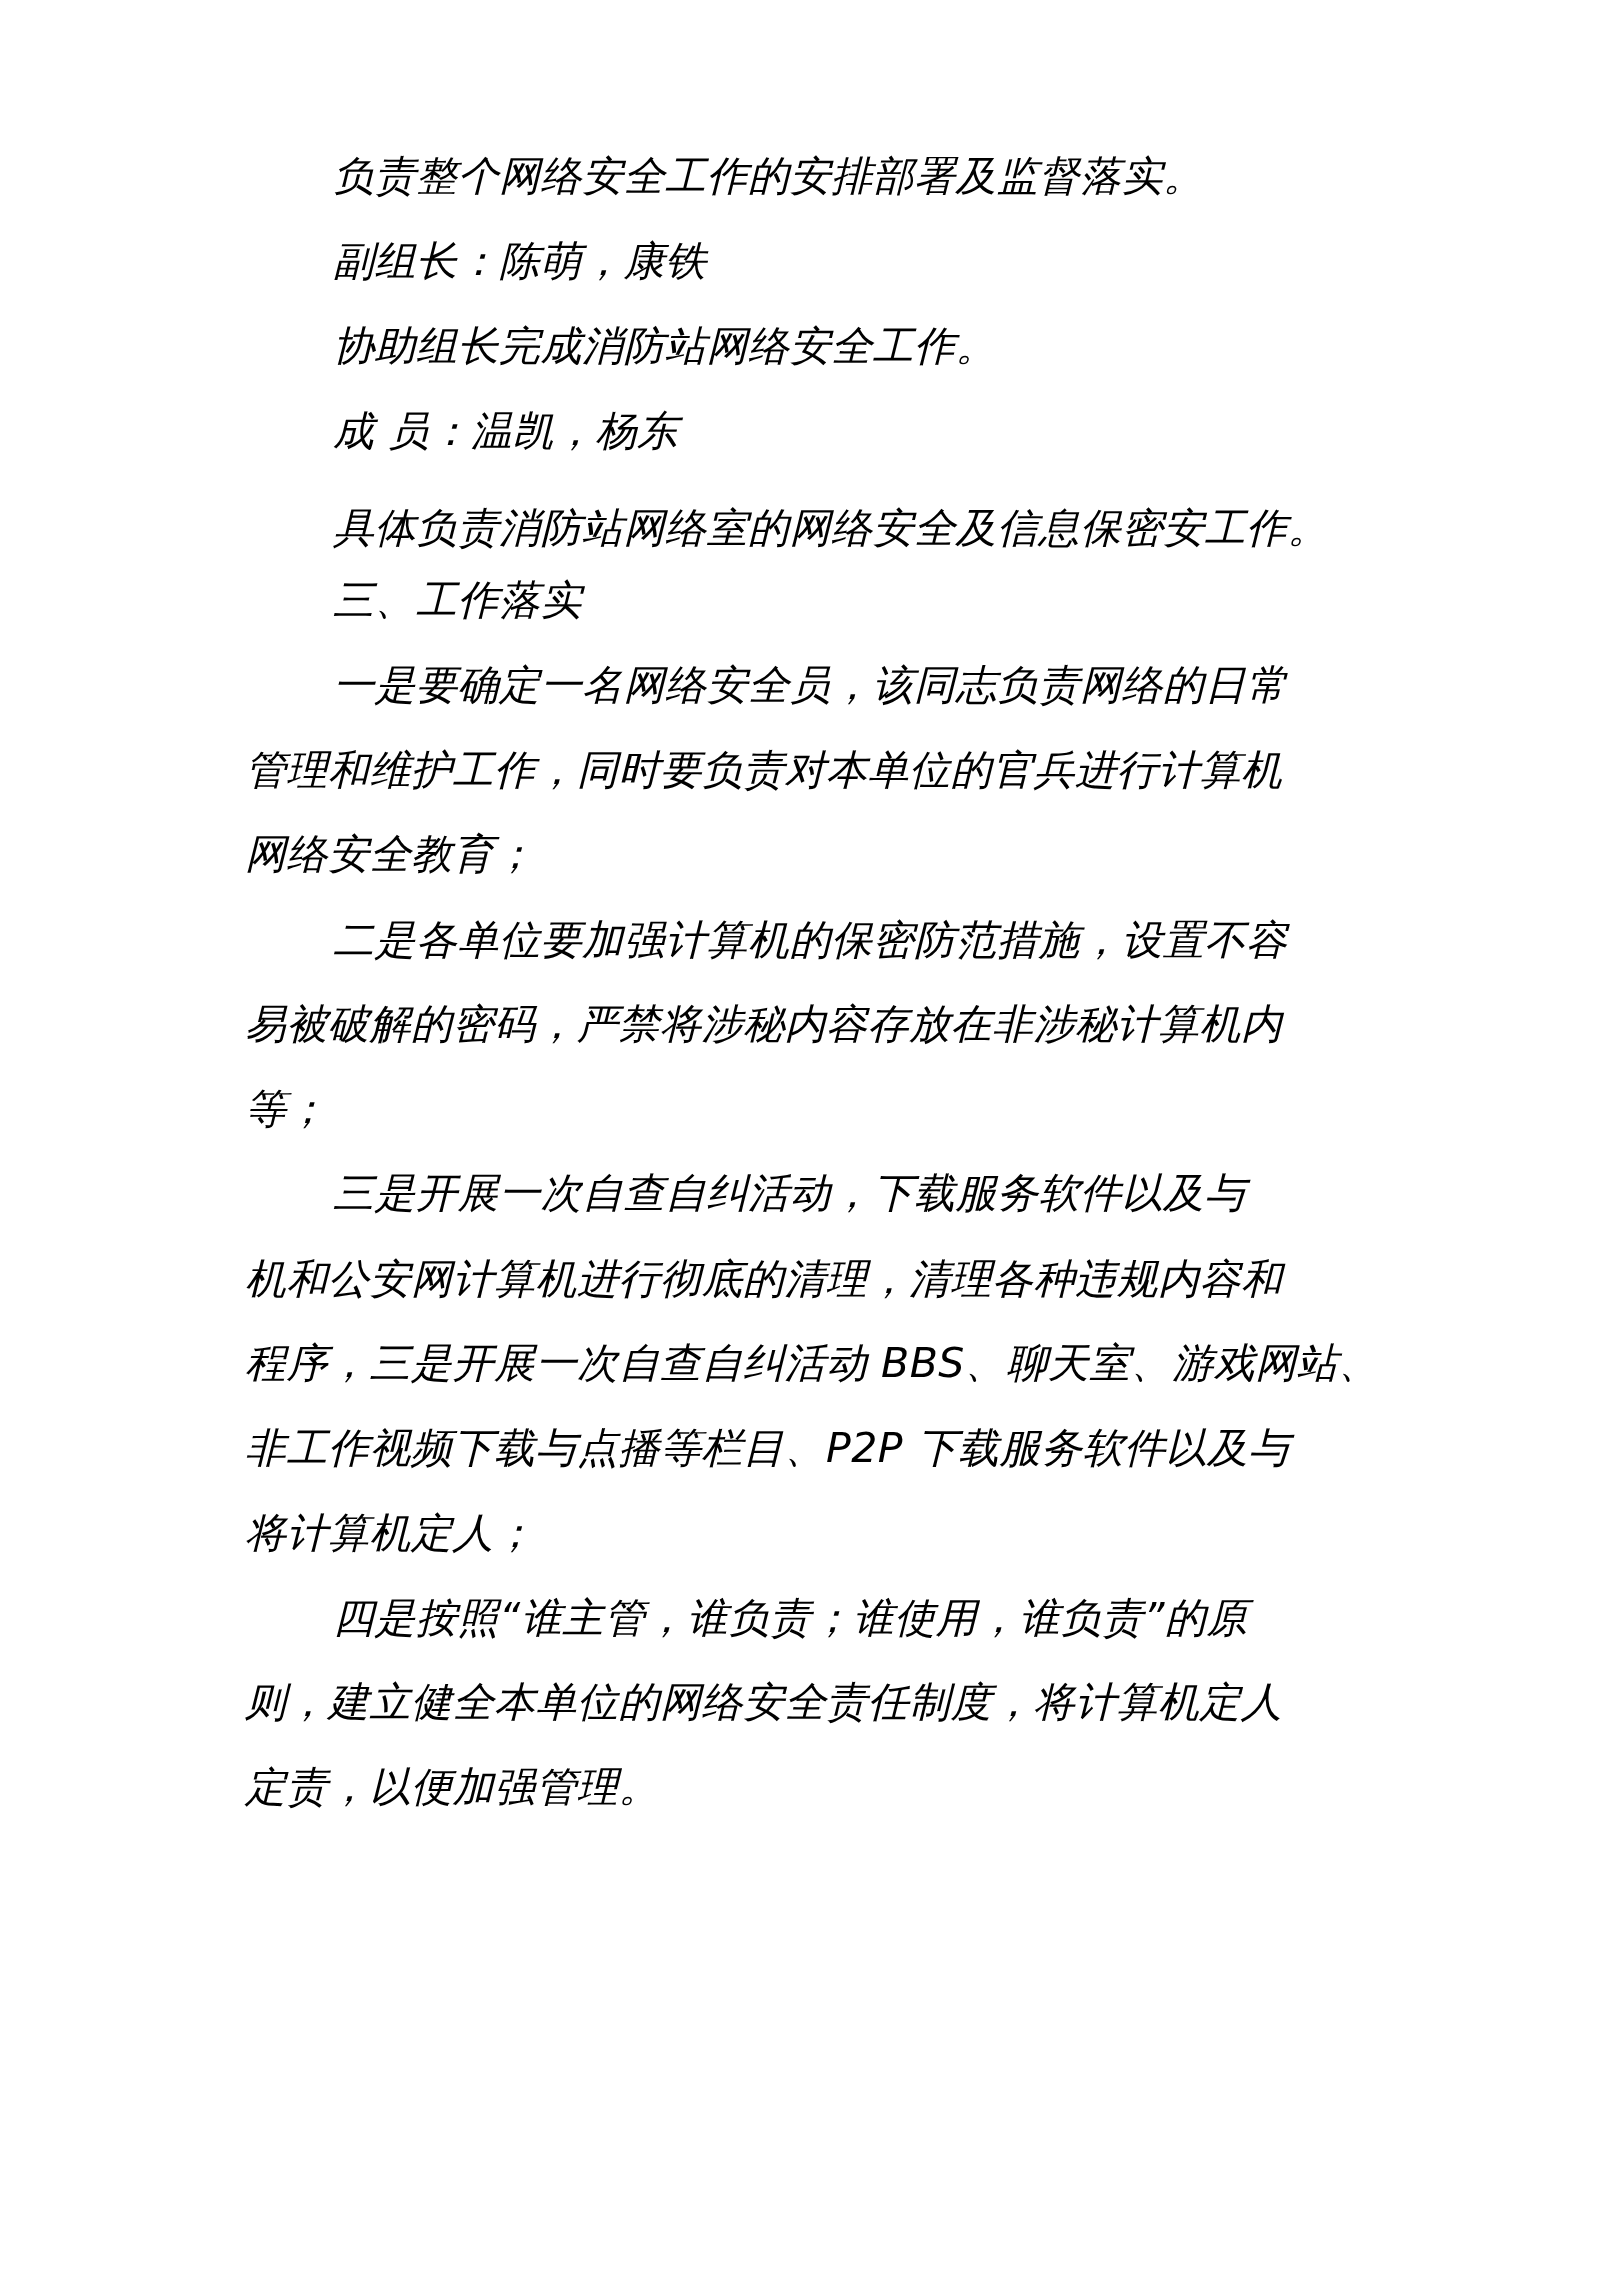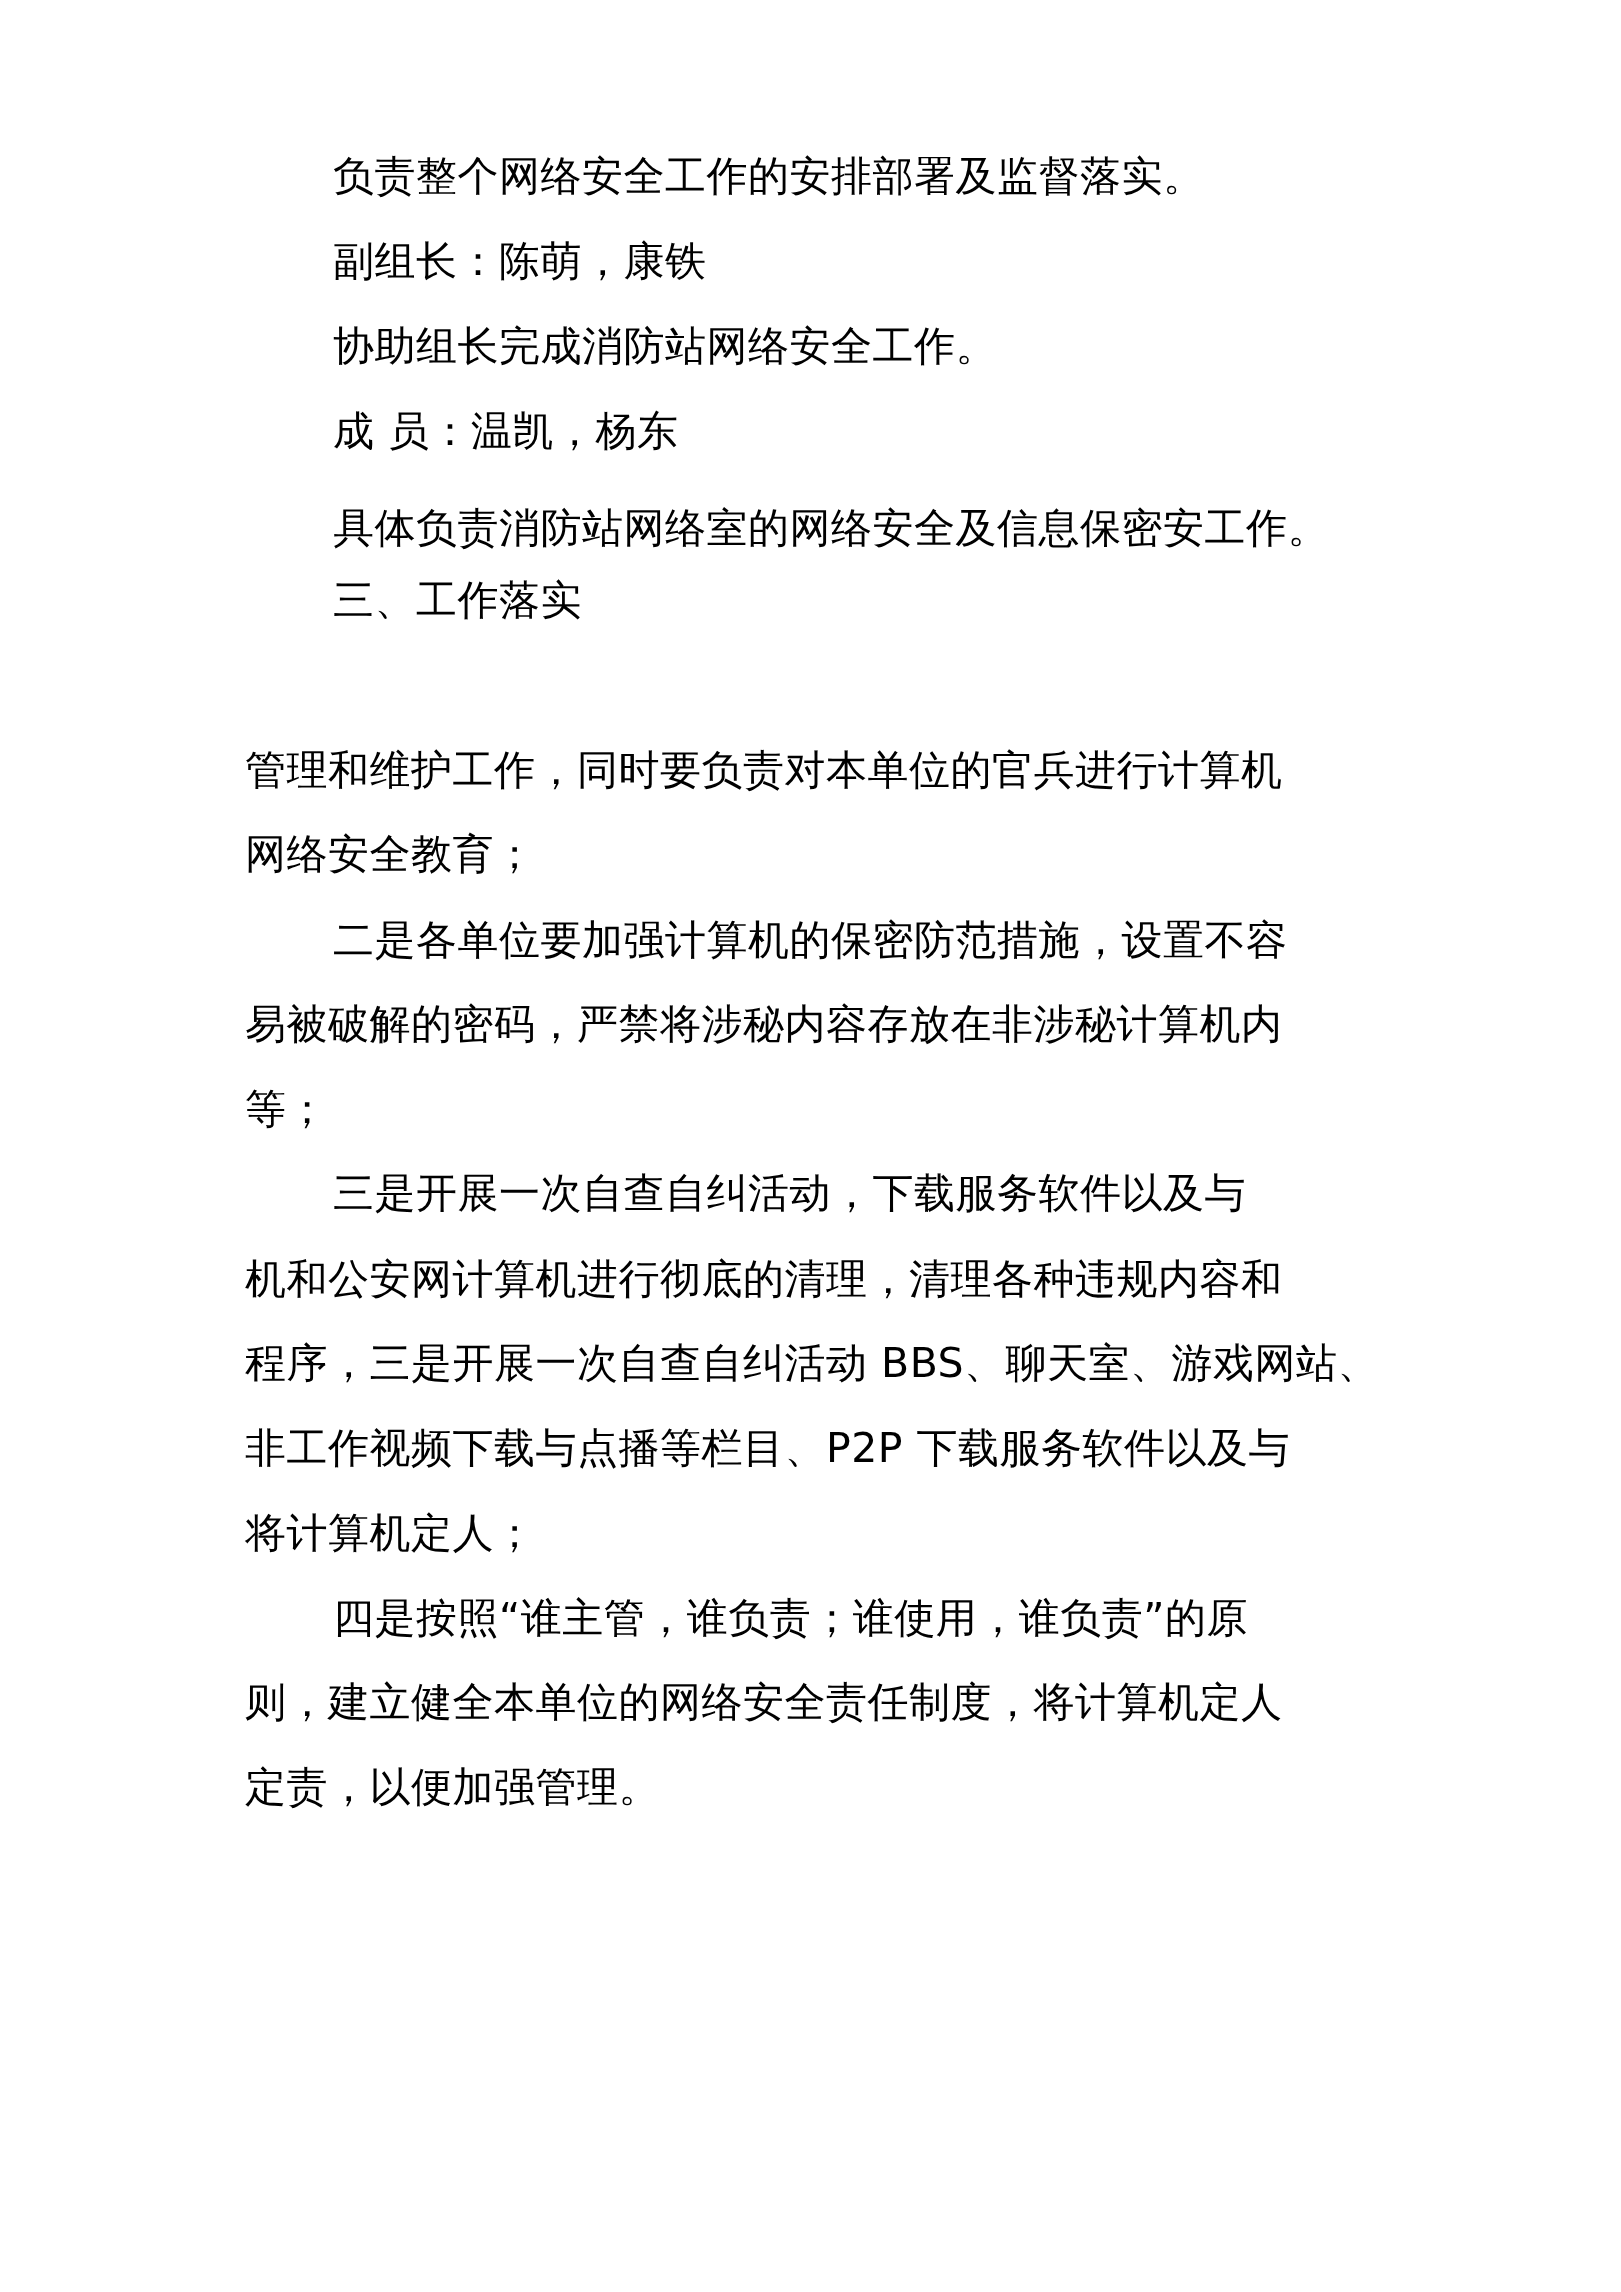--- a/index.html
+++ b/index.html
@@ -24,34 +24,36 @@
       background: #ffffff;
     }
     .line {
       position: absolute;
       left: 245px;
       white-space: nowrap;
       font-size: 41px;
       line-height: 59px;
       height: 59px;
       letter-spacing: 0.5px;
+      font-style: italic;
     }
     .indent { left: 333px; }
   </style>
 </head>
 <body>
 
 <div class="page">
   <div class="line indent" style="top: 147px;">负责整个网络安全工作的安排部署及监督落实。</div>
   <div class="line indent" style="top: 232px;">副组长：陈萌，康铁</div>
   <div class="line indent" style="top: 317px;">协助组长完成消防站网络安全工作。</div>
   <div class="line indent" style="top: 402px;">成  员：温凯，杨东</div>
   <div class="line indent" style="top: 486px; margin-top: 13px;">具体负责消防站网络室的网络安全及信息保密安工作。</div>
   <div class="line indent" style="top: 571px;">三、工作落实</div>
 
+  <div class="line indent" style="top: 656px;">一是要确定一名网络安全员，该同志负责网络的日常</div>
   <div class="line" style="top: 741px;">管理和维护工作，同时要负责对本单位的官兵进行计算机</div>
   <div class="line" style="top: 825px;">网络安全教育；</div>
 
   <div class="line indent" style="top: 911px;">二是各单位要加强计算机的保密防范措施，设置不容</div>
   <div class="line" style="top: 995px;">易被破解的密码，严禁将涉秘内容存放在非涉秘计算机内</div>
   <div class="line" style="top: 1080px;">等；</div>
 
   <div class="line indent" style="top: 1164px;">三是开展一次自查自纠活动，下载服务软件以及与</div>
   <div class="line" style="top: 1250px;">机和公安网计算机进行彻底的清理，清理各种违规内容和</div>
   <div class="line" style="top: 1334px;">程序，三是开展一次自查自纠活动 BBS、聊天室、游戏网站、</div>

